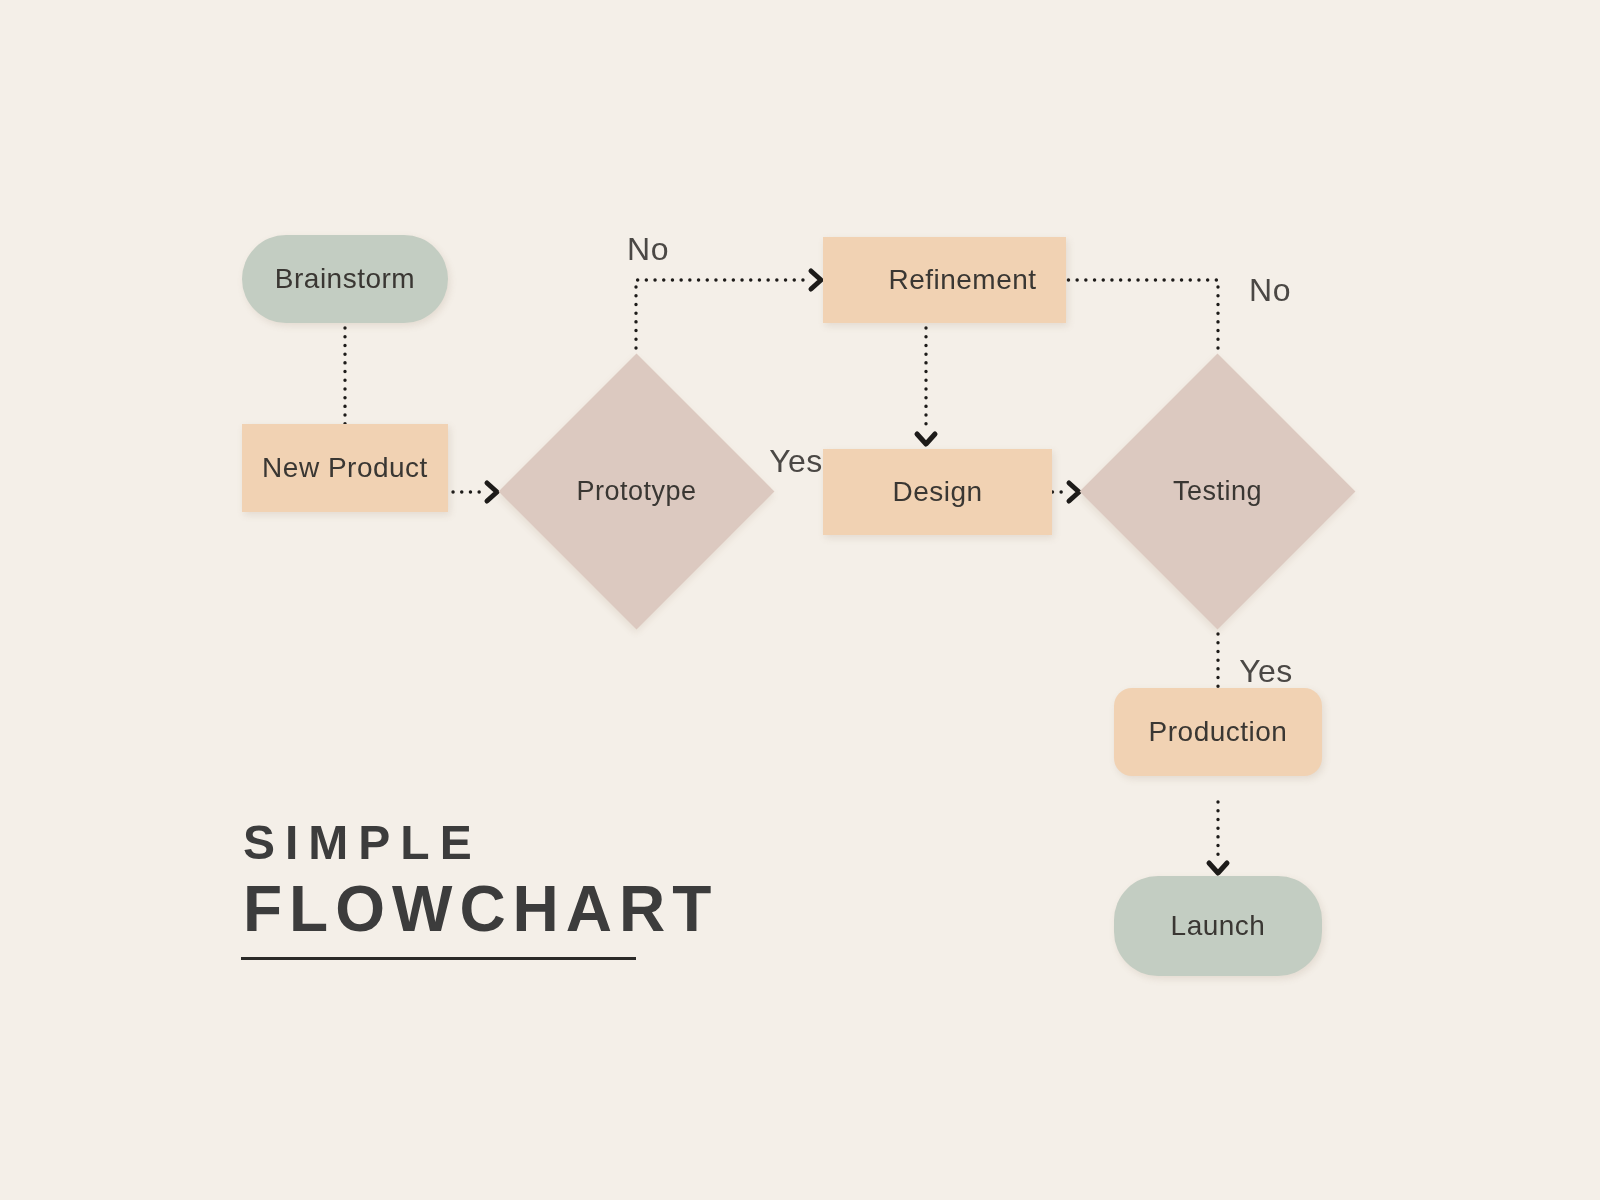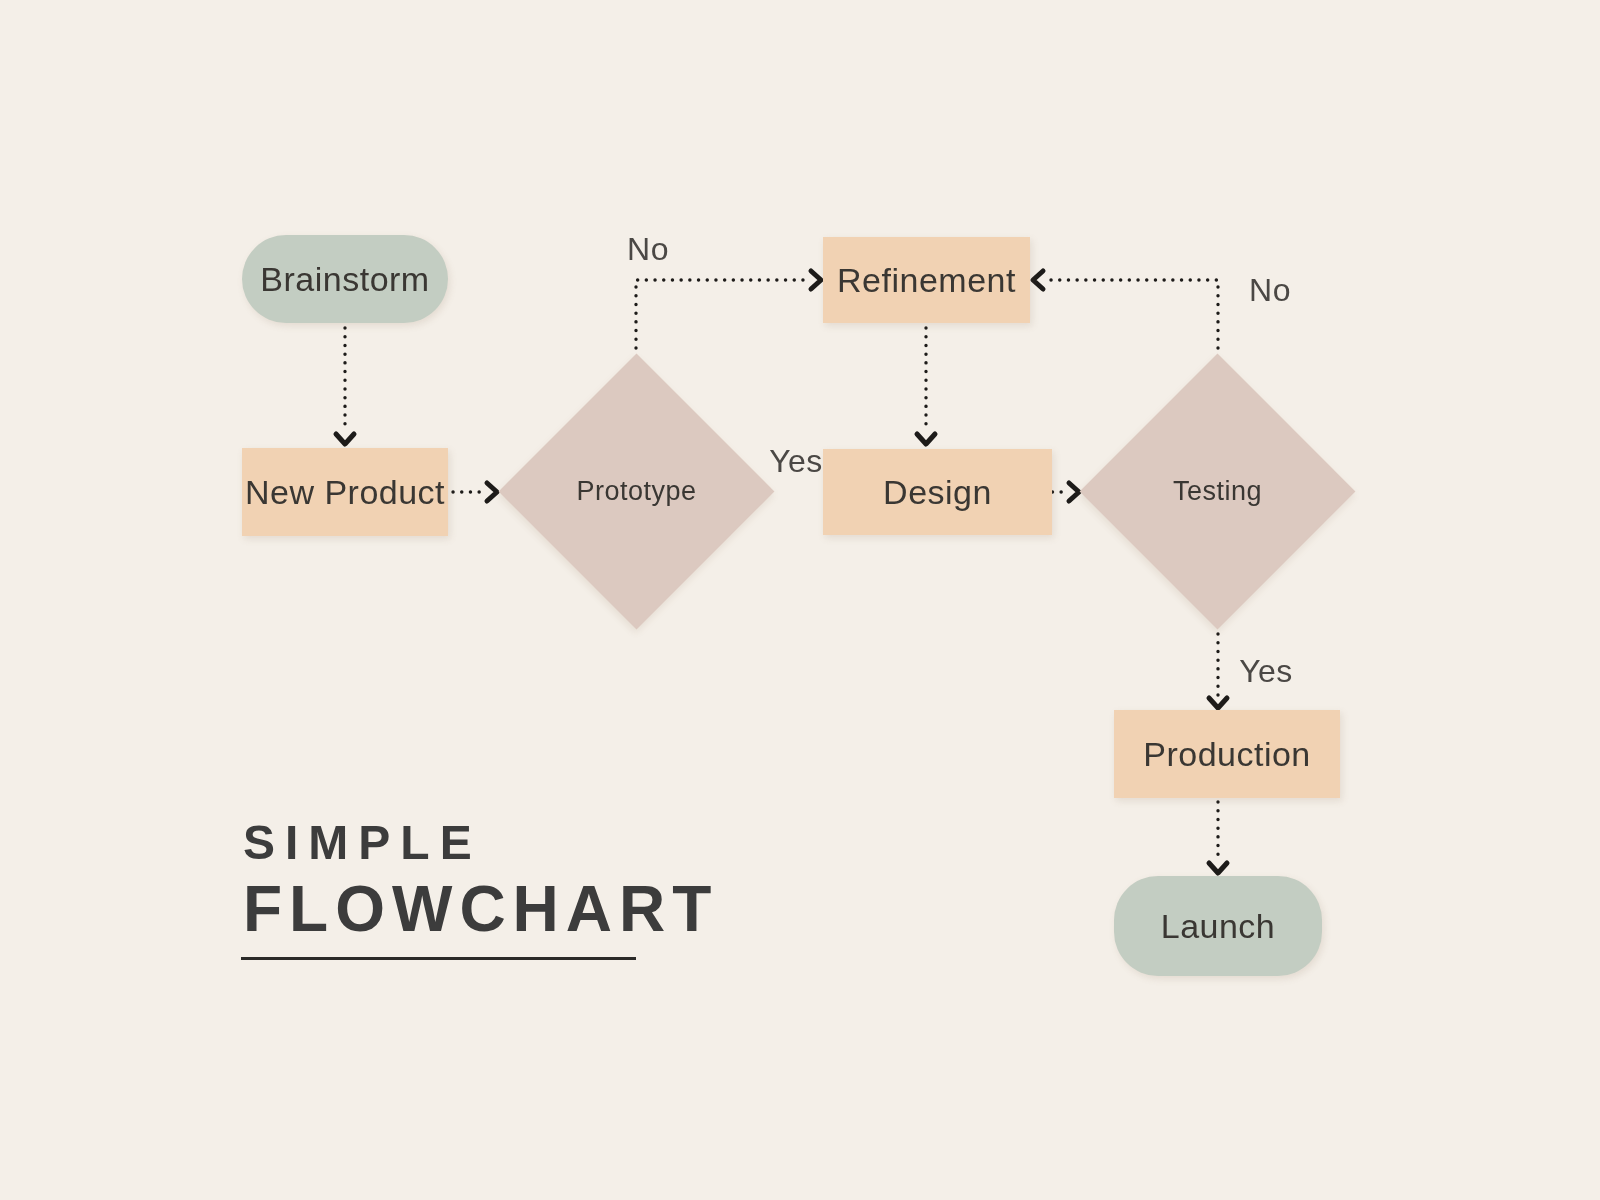--- a/index.html
+++ b/index.html
@@ -28,21 +28,21 @@
     stroke: var(--c-line, #1D1B19);
     stroke-width: 5;
     stroke-linecap: round;
     stroke-linejoin: round;
   }
   .node {
     position: absolute;
     display: flex;
     align-items: center;
     justify-content: center;
-    font-size: 34px;
+    font-size: 28px;
     color: var(--c-ink, #3A3733);
     letter-spacing: 0.5px;
     box-shadow: 2px 3px 7px rgba(146, 118, 92, 0.16);
   }
   .pill { background: var(--c-sage, #C3CDC2); border-radius: 44px; }
   .rect { background: var(--c-peach, #F1D2B3); }
   .diamond {
     position: absolute;
     width: 195px; height: 195px;
     background: var(--c-rose, #DCC9C0);
@@ -130,41 +130,41 @@
     <g>
       <path class="conn" d="M1218 802 L1218 860"></path>
       <path class="head" d="M1209 863 L1218 873 L1227 863"></path>
     </g>
   </svg>
 
   <div class="node pill" style="left:242px; top:235px; width:206px; height:88px;">
     <span>Brainstorm</span>
   </div>
 
-  <div class="node rect" style="left:242px; top:448px; width:206px; height:88px;">
+  <div class="node rect" style="left:242px; top:424px; width:206px; height:88px;">
     <span>New Product</span>
   </div>
 
   <div class="diamond" style="left:539px; top:394px;">
     <span>Prototype</span>
   </div>
 
-  <div class="node rect" style="left:823px; top:237px; width:207px; height:86px;">
+  <div class="node rect" style="left:823px; top:237px; width:207px; height:86px;padding-left:36px;">
     <span>Refinement</span>
   </div>
 
   <div class="node rect" style="left:823px; top:449px; width:229px; height:86px;">
     <span>Design</span>
   </div>
 
   <div class="diamond" style="left:1120px; top:394px;">
     <span>Testing</span>
   </div>
 
-  <div class="node rect" style="left:1114px; top:710px; width:226px; height:88px;">
+  <div class="node rect" style="left:1114px; top:688px; width:208px; height:88px;border-radius:18px;">
     <span>Production</span>
   </div>
 
   <div class="node pill" style="left:1114px; top:876px; width:208px; height:100px;">
     <span>Launch</span>
   </div>
 
   <div class="edge-label" style="left:648px; top:249px;">No</div>
   <div class="edge-label" style="left:796px; top:461px;">Yes</div>
   <div class="edge-label" style="left:1270px; top:290px;">No</div>

